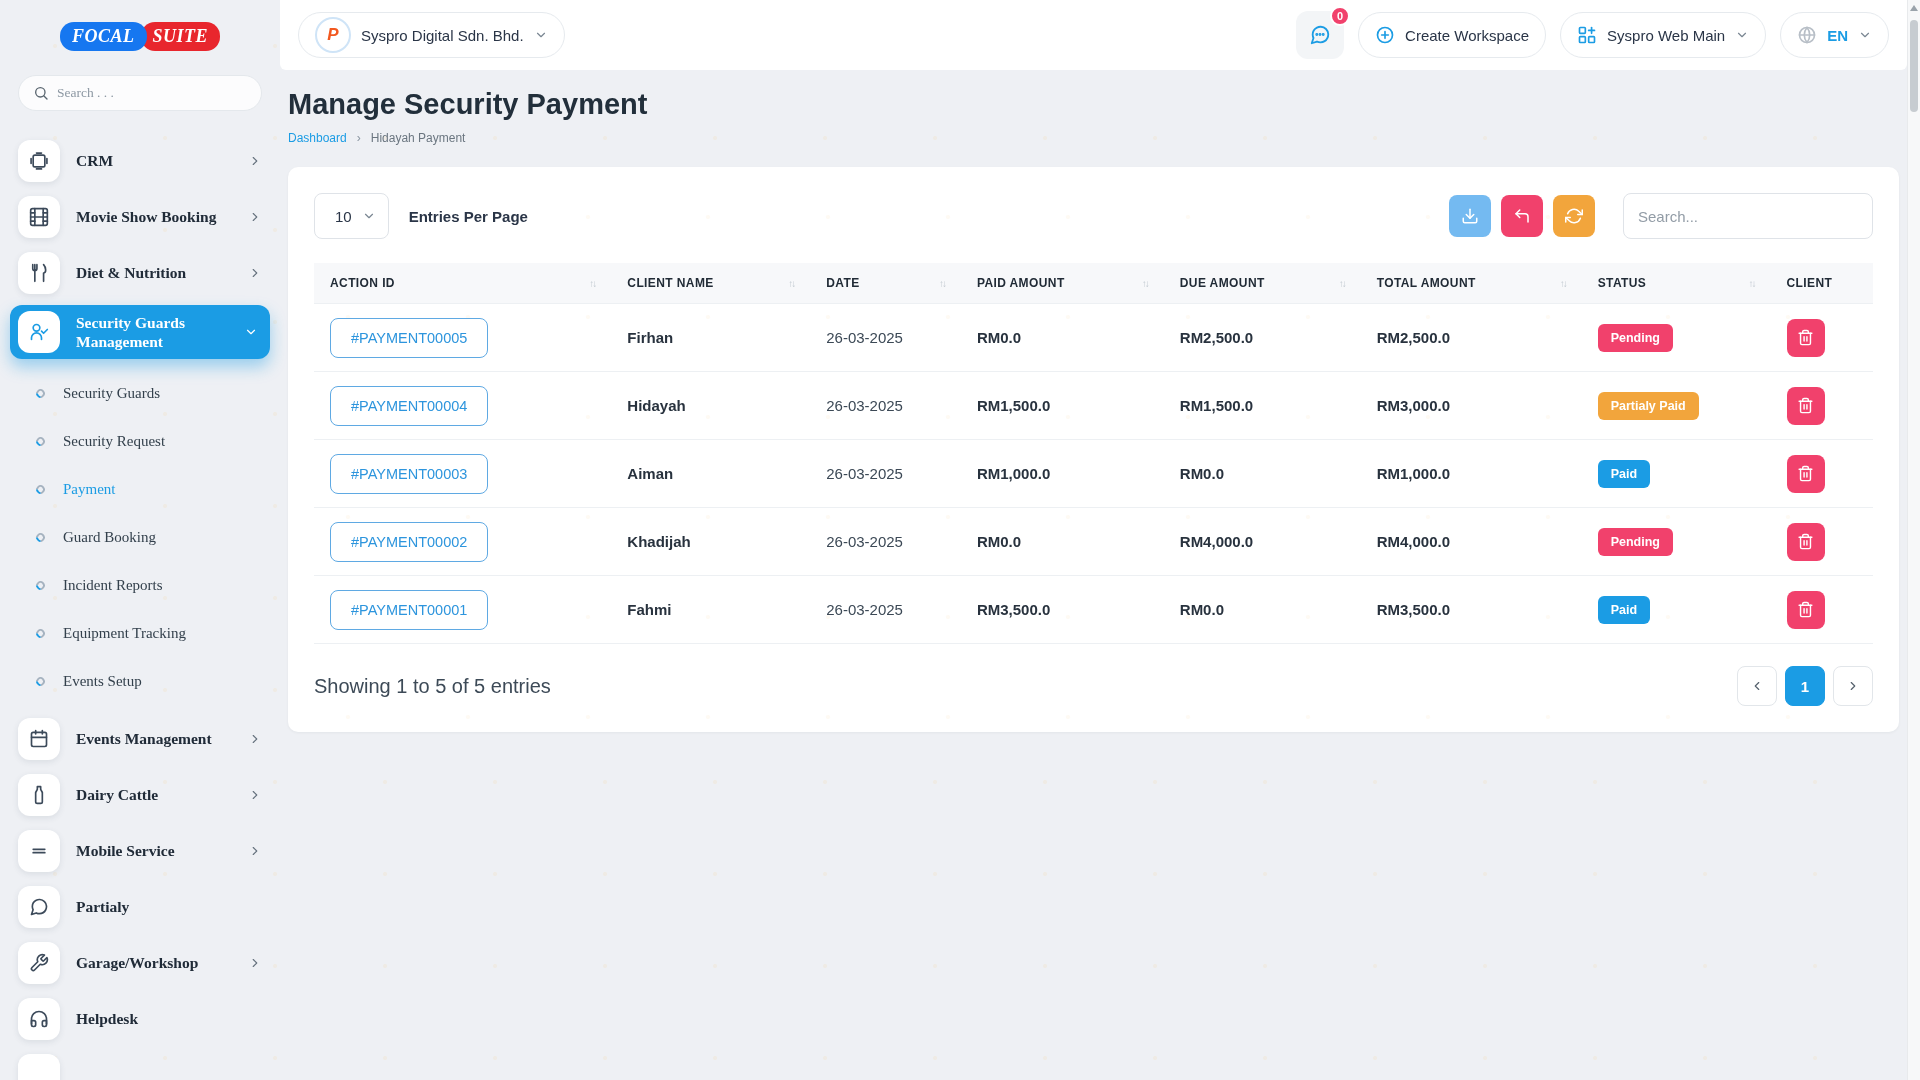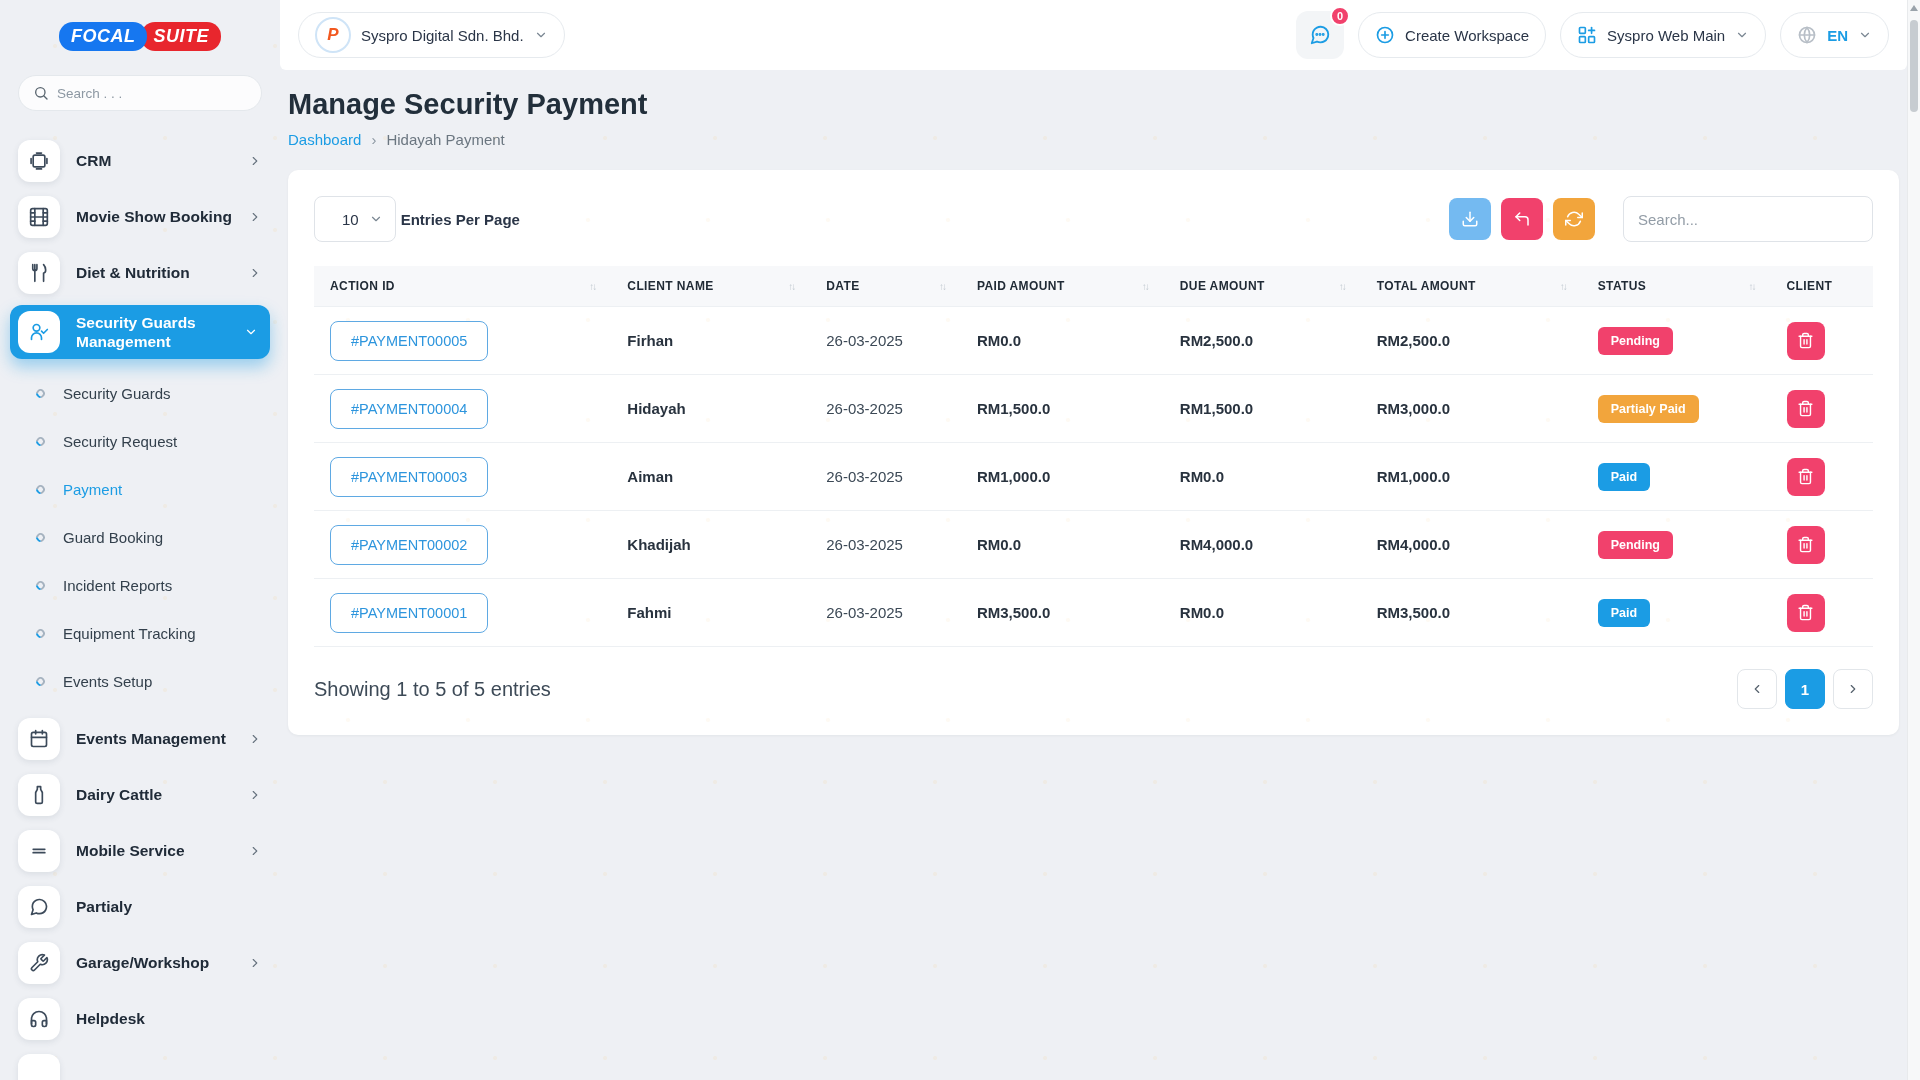--- a/index.html
+++ b/index.html
@@ -9,21 +9,21 @@
     background:#eef0f4;
     background-image:radial-gradient(rgba(244,185,96,.10) 2px, transparent 2.6px);
     background-size:110px 92px;
     color:#2a3547;
     display:flex;
   }
   svg { display:block; }
   .stroke { fill:none; stroke:currentColor; stroke-width:2; stroke-linecap:round; stroke-linejoin:round; }
 
   
-  .sidebar { width:280px; flex:0 0 280px; padding:14px 18px 0 18px; position:relative; }
+  .sidebar { width:280px; flex:0 0 280px; padding:14px 18px 0 18px; position:relative;font-family:Liberation Serif, serif; }
   .logo { display:flex; justify-content:center; align-items:center; margin:8px 0 24px 0; }
   .logo .lg { font-weight:800; font-style:italic; font-size:18px; letter-spacing:.5px; color:#fff; padding:4px 12px; border-radius:14px; }
   .logo .lg-blue { background:#1677f0; z-index:2; }
   .logo .lg-red  { background:#e8262d; margin-left:-6px; }
   .sb-search { display:flex; align-items:center; gap:8px; height:36px; background:#fcfcfd; border:1px solid #e4e8ec; border-radius:18px; padding:0 14px; margin-bottom:22px; color:#59656f; }
   .sb-search input { border:0; outline:0; background:transparent; font-family:inherit; font-size:13.5px; color:#3d4a57; width:100%; }
   .sb-search input::placeholder { color:#8d98a3; }
   .sb-item { display:flex; align-items:center; height:56px; cursor:pointer; position:relative; }
   .sb-icon { width:42px; height:42px; border-radius:12px; background:#fff; box-shadow:0 2px 6px rgba(40,60,80,.10); display:flex; align-items:center; justify-content:center; color:#3c4a5a; flex:0 0 42px; }
   .sb-label { font-size:15.5px; font-weight:600; color:#202b38; margin-left:16px; flex:1; line-height:1.25; }
@@ -46,29 +46,29 @@
   .chev-sm { color:#7a8692; }
   .top-right { display:flex; align-items:center; gap:14px; }
   .chatbtn { position:relative; width:48px; height:48px; border-radius:12px; background:#f3f5f7; display:flex; align-items:center; justify-content:center; color:#1b9ce4; cursor:pointer; }
   .chat-badge { position:absolute; top:-5px; right:-6px; min-width:20px; height:20px; border-radius:10px; background:#f1416c; border:2px solid #fff; color:#fff; font-size:11px; font-weight:700; display:flex; align-items:center; justify-content:center; padding:0 4px; }
   .blue-ic { color:#1b9ce4; }
   .gray-ic { color:#b8bfc7; }
   .lang-txt { color:#1b9ce4; font-weight:600; }
 
   .content { padding:18px 8px 0 8px; }
   .page-title { font-size:29px; font-weight:700; color:#222f3b; margin-left:0; }
-  .breadcrumb { display:flex; align-items:center; gap:10px; margin-top:10px; font-size:15px; }
+  .breadcrumb { display:flex; align-items:center; gap:10px; margin-top:10px; font-size:12px; }
   .bc-link { color:#1b9ce4; cursor:pointer; }
   .bc-sep { color:#8c97a2; }
   .bc-cur { color:#6b7680; }
 
   .card { background:#fff; background-image:radial-gradient(rgba(244,185,96,.07) 2px, transparent 2.6px); background-size:120px 100px; border-radius:10px; box-shadow:0 1px 3px rgba(20,30,40,.05); margin-top:22px; padding:26px; }
   .controls { display:flex; align-items:center; }
-  .entries-select { display:flex; align-items:center; gap:10px; height:46px; border:1px solid #dfe3e8; border-radius:8px; background:#fff; padding:0 12px 0 27px; font-size:15px; color:#2a3547; cursor:pointer; }
-  .entries-label { margin-left:5px; font-size:15px; font-weight:600; color:#2a3547; }
+  .entries-select { display:flex; align-items:center; gap:10px; height:46px; border:1px solid #dfe3e8; border-radius:8px; background:#fff; padding:0 12px 0 20px; font-size:15px; color:#2a3547; cursor:pointer; }
+  .entries-label { margin-left:20px; font-size:15px; font-weight:600; color:#2a3547; }
   .controls-right { margin-left:auto; display:flex; align-items:center; gap:10px; }
   .iconbtn { width:42px; height:42px; border:0; border-radius:8px; display:flex; align-items:center; justify-content:center; color:#fff; cursor:pointer; }
   .btn-export { background:#74baf1; }
   .btn-undo { background:#f1416c; }
   .btn-refresh { background:#f2a53c; }
   .search-box { height:46px; width:250px; border:1px solid #dfe3e8; border-radius:8px; background:#fff; padding:0 14px; margin-left:18px; }
   .search-box input { width:100%; height:100%; border:0; outline:0; background:transparent; font-family:inherit; font-size:15px; color:#3d4a57; }
   .search-box input::placeholder { color:#929ca6; }
 
   table { width:100%; border-collapse:collapse; margin-top:24px; table-layout:fixed; }

